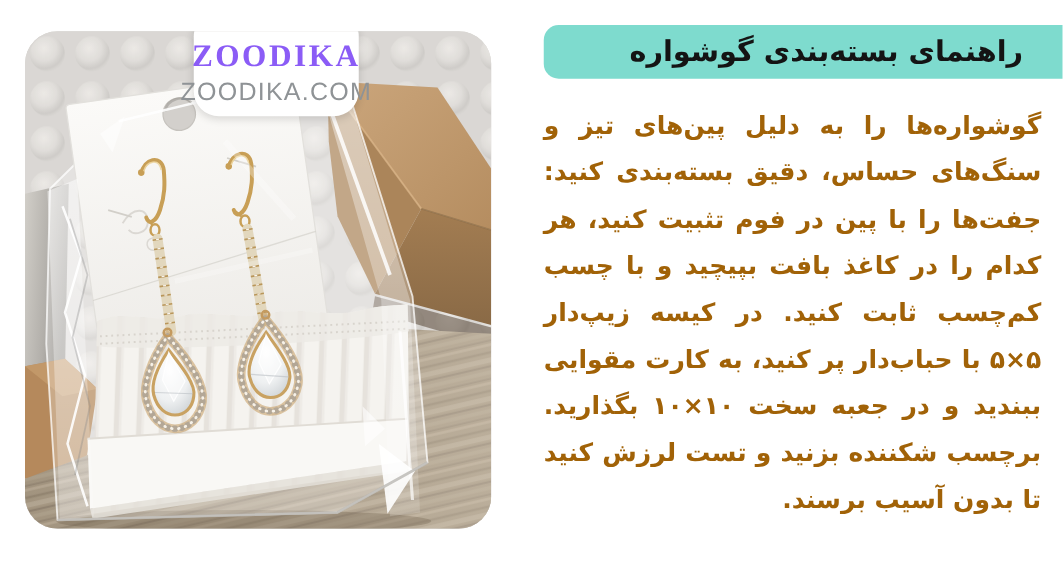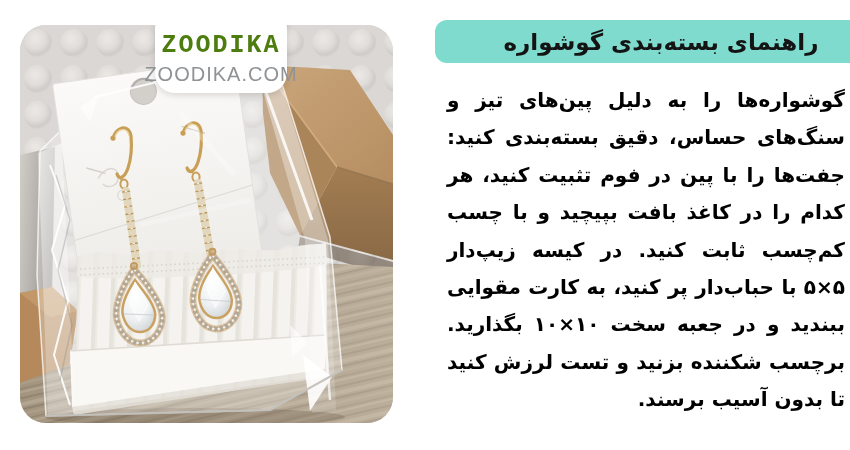--- a/index.html
+++ b/index.html
@@ -9,34 +9,34 @@
   
   .photo{position:absolute;left:20px;top:25px;width:373px;height:398px;
          border-radius:26px;overflow:hidden;background:#d6d3cf;}
   .photo svg{display:block;}
 
   .logo-badge{position:absolute;left:135px;top:-16px;width:132px;height:84px;
               background:#ffffff;border-radius:20px;
               box-shadow:0 2px 7px rgba(0,0,0,.14);
               display:flex;flex-direction:column;justify-content:flex-end;
               align-items:center;padding-bottom:9px;box-sizing:border-box;z-index:5;}
-  .logo-name{font-family:Liberation Mono, monospace;
-             font-size:25px;font-weight:600;letter-spacing:2px;color:#4d7c0f;line-height:1;}
+  .logo-name{font-family:Liberation Serif, serif;
+             font-size:25px;font-weight:600;letter-spacing:2px;color:#8b5cf6;line-height:1;}
   .logo-domain{font-family:"Liberation Sans","DejaVu Sans",sans-serif;
                font-size:20px;font-weight:500;letter-spacing:1px;color:#8f9396;
                line-height:1;margin-top:6px;}
 
   
   .content{position:absolute;left:435px;top:20px;width:400px;}
   .title-badge{width:400px;height:43px;background:#7edbce;border-radius:12px;
                display:flex;align-items:center;justify-content:center;padding-left:26px;}
   .title-badge h1{margin:0;font-size:23px;font-weight:700;color:#141414;
                   font-family:"DejaVu Sans",sans-serif;direction:rtl;}
-  .guide-text{margin:12px;margin-top:19px;width:398px;direction:rtl;
-              text-align:justify;font-size:20px;font-weight:700;color:#000000;
+  .guide-text{margin:0;margin-top:19px;width:398px;direction:rtl;
+              text-align:justify;font-size:20px;font-weight:700;color:#a16207;
               line-height:37.4px;font-family:"DejaVu Sans",sans-serif;}
 </style>
 </head>
 <body>
 
 <div class="photo">
   <svg width="373" height="398" viewBox="0 0 373 398" xmlns="http://www.w3.org/2000/svg">
     <defs>
       <radialGradient id="bubG" cx="40%" cy="35%" r="65%">
         <stop offset="0%" stop-color="#e9e6e2"></stop>

